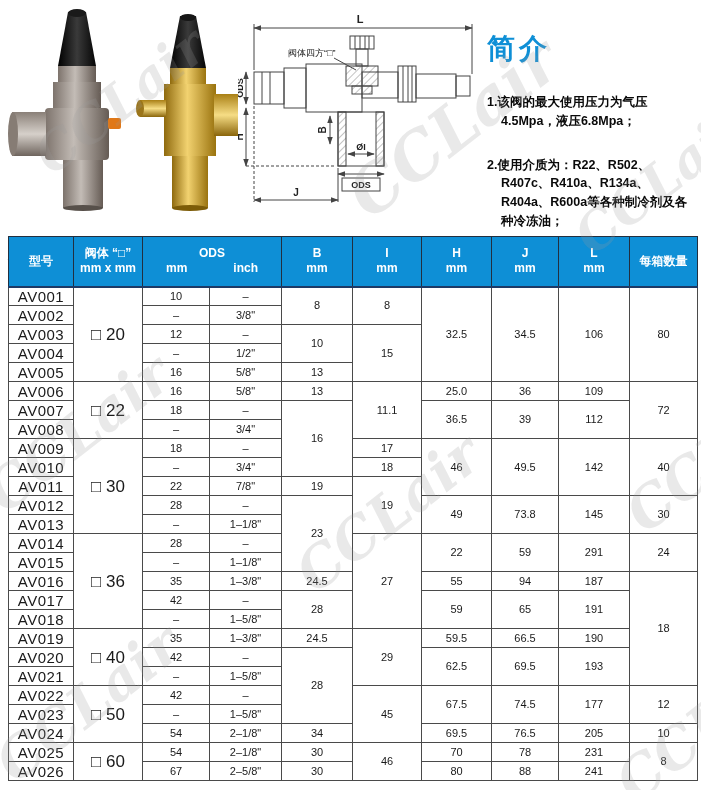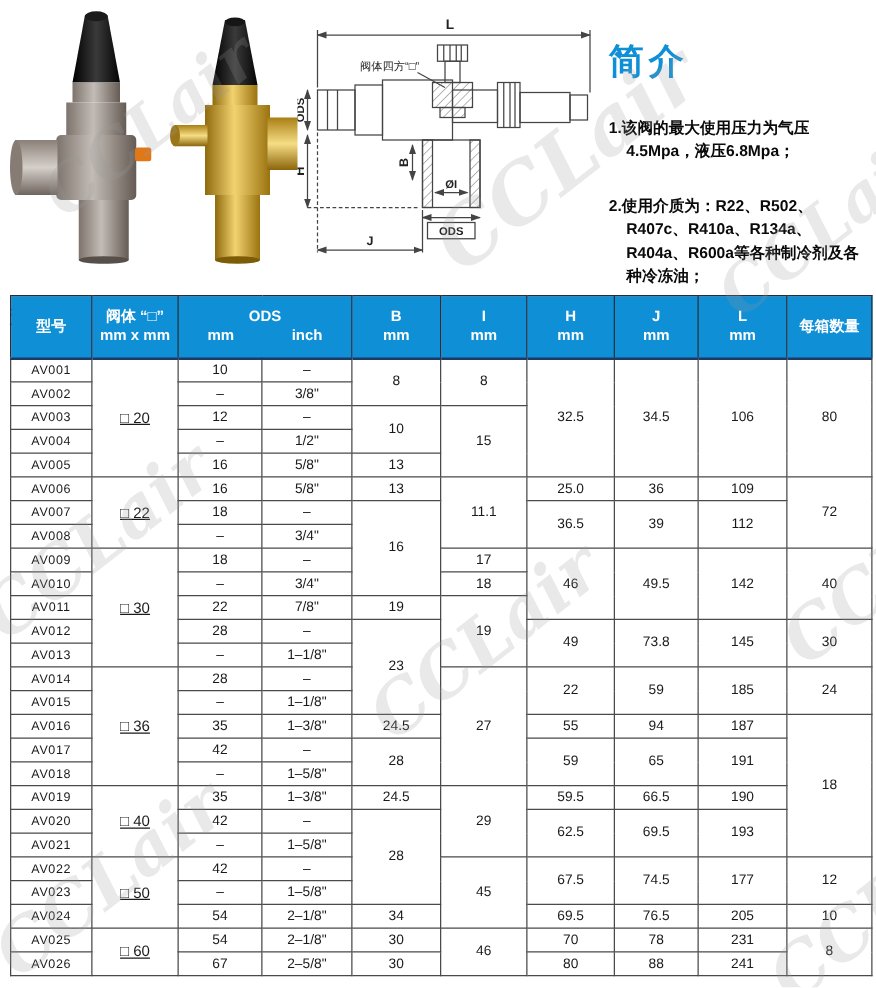--- a/index.html
+++ b/index.html
@@ -24,22 +24,22 @@
                 color:var(--accent); letter-spacing:2px;margin-top:32px; }
 
   
   .tbl-wrap { position:absolute; left:8px; top:236px; }
   table { border-collapse:collapse; table-layout:fixed; width:689px; }
   th,td { border:1px solid #4a4a4a; text-align:center; vertical-align:middle; padding:0; }
   thead th { background:var(--accent); color:#fff; font-weight:bold; font-size:12px;
              height:50px; border-color:#222f3f; border-bottom:2px solid #1d3a66; line-height:1.25; }
   thead .sub-row { display:flex; justify-content:space-around; font-size:12px; }
   tbody td { height:19px; font-size:11px; color:#1a1a1a; line-height:17px; background:transparent; }
-  tbody td.model { font-size:10px; letter-spacing:0.5px; }
-  tbody td.body-size { font-size:12px;text-decoration:underline; }
+  tbody td.model { font-size:15px; letter-spacing:0.5px; }
+  tbody td.body-size { font-size:17px; }
 
   svg text { font-family:"Liberation Sans",sans-serif; }
 </style>
 </head>
 <body>
 <div class="page">
 
   <div class="wm" style="left:20px;top:70px;font-size:52px;">CCLair</div>
   <div class="wm" style="left:330px;top:90px;font-size:64px;">CCLair</div>
   <div class="wm" style="left:560px;top:150px;font-size:52px;">CCLair</div>
@@ -336,21 +336,21 @@
             <td class="">1–1/8"</td>
           </tr>
           <tr>
             <td class="model">AV014</td>
             <td rowspan="5" class="body-size">□ 36</td>
             <td class="">28</td>
             <td class="">–</td>
             <td rowspan="5" class="">27</td>
             <td rowspan="2" class="">22</td>
             <td rowspan="2" class="">59</td>
-            <td rowspan="2" class="">185</td>
+            <td rowspan="2" class="">291</td>
             <td rowspan="2" class="">24</td>
           </tr>
           <tr>
             <td class="model">AV015</td>
             <td class="">–</td>
             <td class="">1–1/8"</td>
           </tr>
           <tr>
             <td class="model">AV016</td>
             <td class="">35</td>

